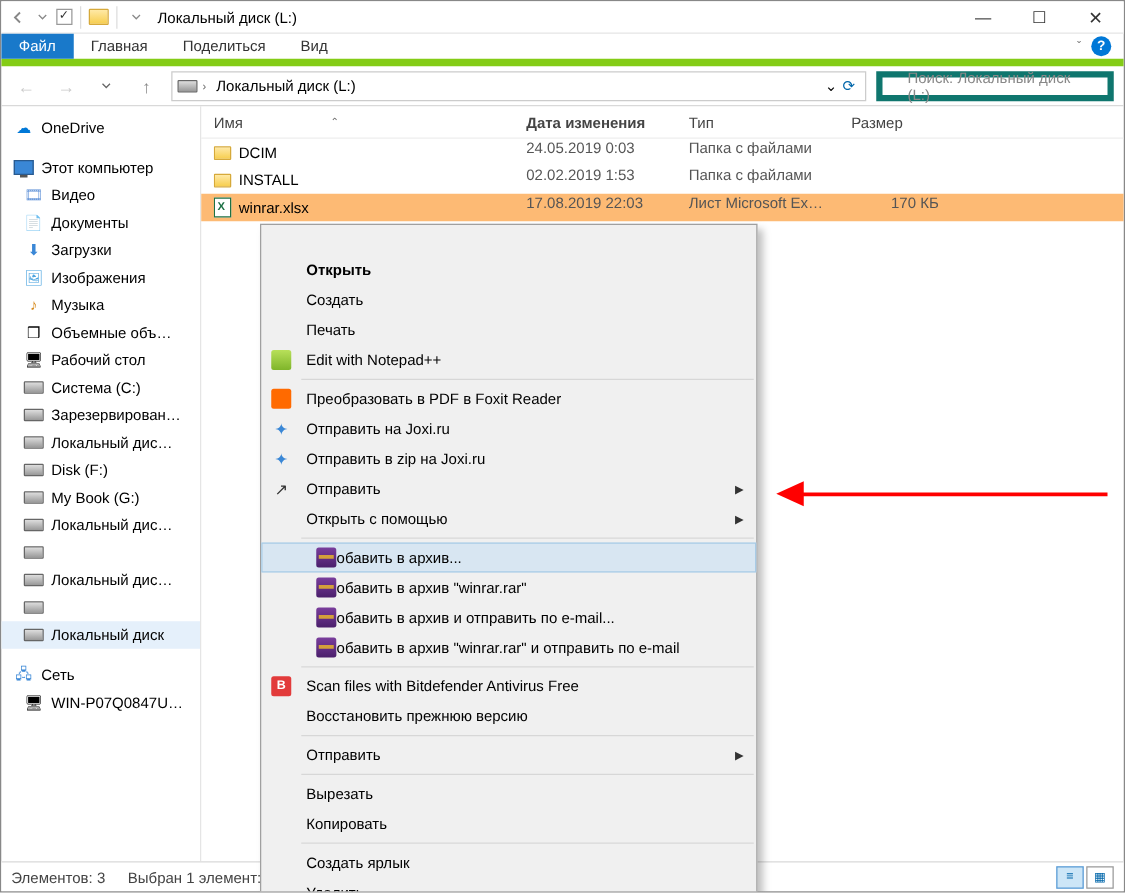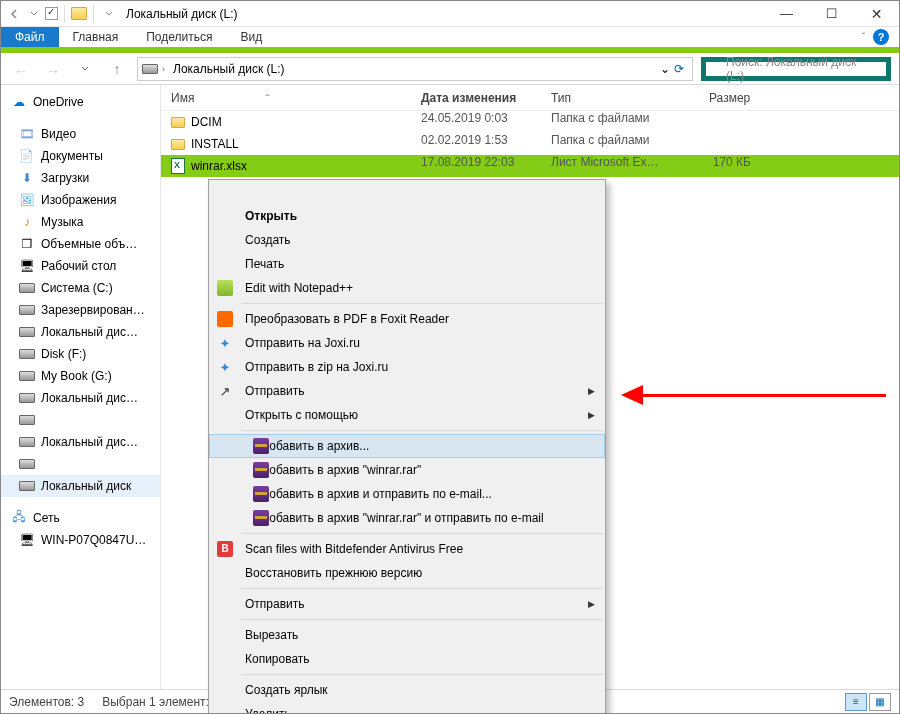--- a/index.html
+++ b/index.html
@@ -56,24 +56,24 @@
   .ico-doc { color:#5a8ed6;}
   .side-item.selected { background:#e5f0fb;}
 
   
   .filearea { flex:1; position:relative; }
   .cols { display:flex; height:26px; align-items:center; border-bottom:1px solid #eee; padding-left:10px;}
   .col { color:#444; }
   .col.name { width:250px; display:flex; align-items:center; gap:10px;}
   .col.date { width:130px;font-weight:bold;}
   .col.type { width:130px;}
-  .col.size { width:80px;margin-left:28px;}
+  .col.size { width:80px;}
   .sort-arrow { font-size:8px; color:#666; margin-left:60px;}
   .row { display:flex; height:22px; padding-left:10px;}
-  .row.sel { background:#84cc16;}
+  .row.sel { background:#fdba74;}
   .cell { white-space:nowrap; overflow:hidden; text-overflow:ellipsis;}
   .cell.name { width:250px; display:flex; align-items:center; gap:6px;}
   .cell.date { width:130px; color:#555;}
   .cell.type { width:130px; color:#555;}
   .cell.size { width:80px; color:#555; text-align:right; padding-right:10px;}
   .ico-xlsx { width:14px; height:16px; background:#fff; border:1px solid #1e7145; position:relative;}
   .ico-xlsx::before { content:"X"; font-size:9px; color:#1e7145; font-weight:bold; position:absolute; left:2px; top:1px;}
 
   
   .ctx { position:absolute; left:207px; top:178px; width:398px; background:#f0f0f0; border:1px solid #a0a0a0; box-shadow: 4px 4px 6px rgba(0,0,0,.25); z-index:100;}
@@ -177,20 +177,26 @@
 </div>
 
 <div class="main">
 
   <div class="sidebar">
     <div class="side-item root">
       <span class="ico ico-cloud">☁</span>
       <span>OneDrive</span>
     </div>
     <div class="side-spacer"></div>
+    <div class="side-item root">
+      <span class="ico">
+          <span class="ico-monitor"></span>
+        </span>
+      <span>Этот компьютер</span>
+    </div>
     <div class="side-item">
         <span class="ico ico-video">🎞</span>
         <span>Видео</span>
       </div>
     <div class="side-item">
         <span class="ico ico-doc">📄</span>
         <span>Документы</span>
       </div>
     <div class="side-item">
         <span class="ico ico-dl">⬇</span>

